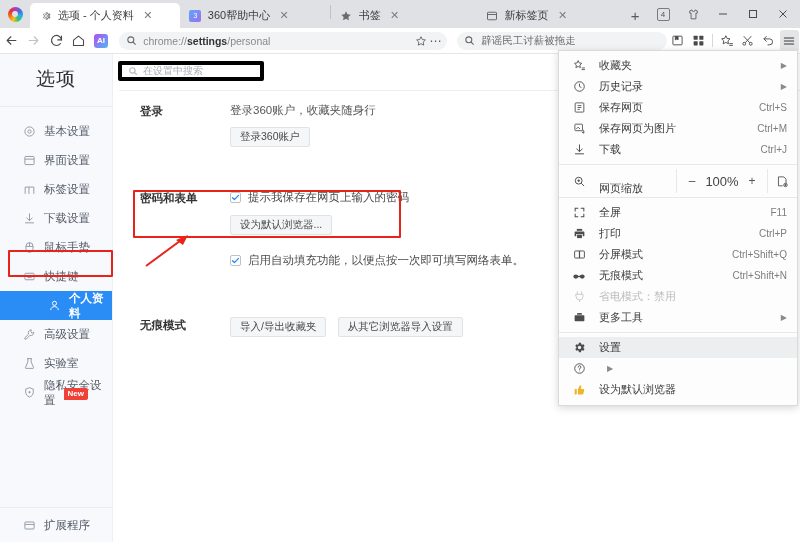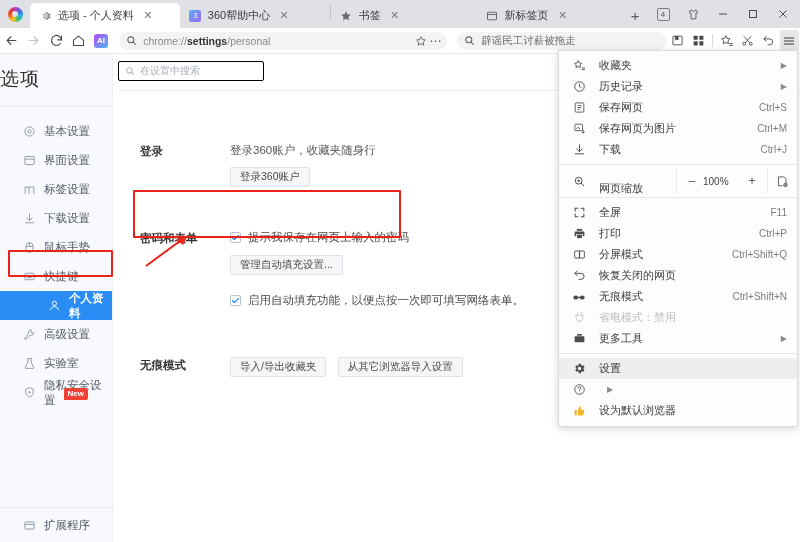--- a/index.html
+++ b/index.html
@@ -121,21 +121,21 @@
   .tb-sep { width: 1px; height: 13px; background: #d8d8d8; margin: 0 3px; }
 
   
   .page { position: absolute; left: 0; top: 54px; width: 800px; height: 488px; background: #fff; }
 
   .sidebar {
     position: absolute; left: 0; top: 0; width: 113px; height: 488px;
     background: #f7f9fc; border-right: 1px solid #eceff3;
   }
   .side-title {
-    font-size: 19px; color: #333; padding-top: 12px; padding-bottom: 14px;
+    font-size: 19px; color: #333; text-align: center; padding-top: 12px; padding-bottom: 14px;
     letter-spacing: 1px;
   }
   .side-divider { height: 1px; background: #e9edf2; margin: 0 0 10px 0; }
   .side-item {
     height: 29px; display: flex; align-items: center; padding-left: 22px;
     font-size: 11.5px; color: #545b66; position: relative;
   }
   .side-item .si-ico {
     width: 14px; height: 14px; flex: 0 0 14px; margin-right: 8px;
     display: flex; align-items: center; justify-content: center; color: #8d96a3;
@@ -151,29 +151,29 @@
   }
   .side-bottom {
     position: absolute; left: 0; bottom: 0; width: 113px;
     border-top: 1px solid #e9edf2;
   }
   .side-bottom .side-item { height: 34px; }
 
   .content { position: absolute; left: 113px; top: 0; right: 0; height: 488px; background: #fff; }
   .search-settings {
     position: absolute; left: 0px; top: 7px; width: 146px; height: 20px;
-    border: 1px solid #000000; border-radius: 2px;
+    border: 4px solid #000000; border-radius: 2px;
     display: flex; align-items: center; padding: 0 6px;
     font-size: 10px; color: #a9aeb6; background:#fff;
     margin-left: 5px;
   }
   .search-settings .sico { margin-right: 5px; color:#b5b9c0; display:flex; }
   .content-rule { position: absolute; left: 6px; right: 0; top: 36px; height: 1px; background: #eceef1; }
 
-  .row { position: absolute; display: flex; margin-top: 40px; }
+  .row { position: absolute; display: flex; }
   .row-label {
     width: 90px; font-size: 11.5px; color: #333; font-weight: bold;
     padding-top: 1px;
   }
   .row-body { font-size: 11.5px; color: #4a4a4a; }
   .desc { font-size: 11.5px; color: #555; }
   .btn-gray {
     display: inline-flex; align-items: center; justify-content: center;
     height: 20px; padding: 0 9px; font-size: 10.5px; color: #4a4a4a;
     background: #f5f6f7; border: 1px solid #e0e2e5; border-radius: 2px;
@@ -216,21 +216,21 @@
   .menu-item.highlight { background: #eceef0; }
   .menu-sep { height: 1px; background: #e7e8e9; margin: 4px 0; }
   .zoom-row {
     height: 24px; display: flex; align-items: center; font-size: 11px; color: #3a3a3a;
     padding-left: 12px;
   }
   .zoom-row .mi-ico { width: 16px; flex: 0 0 16px; display: flex; align-items: center; justify-content: center; margin-right: 12px; color: #4c4c4c;}
   .zoom-row .zlabel { flex: 1 1 auto; margin-top: 15px; }
   .zoom-ctl { display: flex; align-items: center; border-left: 1px solid #e7e8e9; height: 24px; padding: 0 4px;}
   .zoom-ctl .zbtn { width: 22px; text-align: center; color: #555; font-size: 12px; }
-  .zoom-ctl .zval { width: 38px; font-size: 10px; color: #444; }
+  .zoom-ctl .zval { width: 38px; text-align: center; font-size: 13px; color: #444; }
   .zoom-full { width: 30px; display:flex; align-items:center; justify-content:center; border-left:1px solid #e7e8e9; height:24px; color:#4c4c4c;}
 </style>
 </head>
 <body>
 
 <div class="app">
 
   <div class="tabstrip">
     <div class="browser-logo">
       <div class="logo-circle"></div>
@@ -550,21 +550,21 @@
         <div class="row-body">
           <div class="chk-line">
             <span class="chkbox">
               <svg width="9" height="9" viewBox="0 0 12 12" fill="none" stroke="#2a8cf5" stroke-width="1.8" stroke-linecap="round" stroke-linejoin="round">
                   <path d="M2 6.2l2.6 2.6L10 3.2"></path>
                 </svg>
             </span>
             <span>提示我保存在网页上输入的密码</span>
           </div>
           <div style="margin-top:10px;">
-            <span class="btn-gray">管理自动填充设置...</span>
+            <span class="btn-gray">设为默认浏览器...</span>
           </div>
 
           <div class="chk-line" style="margin-top:18px;">
             <span class="chkbox">
               <svg width="9" height="9" viewBox="0 0 12 12" fill="none" stroke="#2a8cf5" stroke-width="1.8" stroke-linecap="round" stroke-linejoin="round">
                   <path d="M2 6.2l2.6 2.6L10 3.2"></path>
                 </svg>
             </span>
             <span>启用自动填充功能，以便点按一次即可填写网络表单。</span>
           </div>
@@ -702,30 +702,20 @@
       <span class="mi-ico">
         <svg width="13" height="13" viewBox="0 0 24 24" fill="none" stroke="currentColor" stroke-width="1.7">
             <rect x="3" y="5.5" width="18" height="13" rx="1.3"></rect>
             <path d="M12 5.5v13" stroke-width="2.2"></path>
           </svg>
       </span>
       <span class="mi-label">分屏模式</span>
       <span class="mi-short">Ctrl+Shift+Q</span>
     </div>
 
-    <div class="menu-item">
-      <span class="mi-ico">
-        <svg width="13" height="13" viewBox="0 0 24 24" fill="none" stroke="currentColor" stroke-width="1.8" stroke-linecap="round">
-            <path d="M4 8h11a5.5 5.5 0 0 1 0 11h-4"></path>
-            <path d="M8 3.5L3.5 8 8 12.5"></path>
-          </svg>
-      </span>
-      <span class="mi-label">恢复关闭的网页</span>
-      <span class="mi-short"></span>
-    </div>
 
     <div class="menu-item">
       <span class="mi-ico">
         <svg width="14" height="14" viewBox="0 0 24 24" fill="currentColor">
             <ellipse cx="6.5" cy="13" rx="4.2" ry="3.6"></ellipse>
             <ellipse cx="17.5" cy="13" rx="4.2" ry="3.6"></ellipse>
             <rect x="9.5" y="11.6" width="5" height="2.4"></rect>
           </svg>
       </span>
       <span class="mi-label">无痕模式</span>

